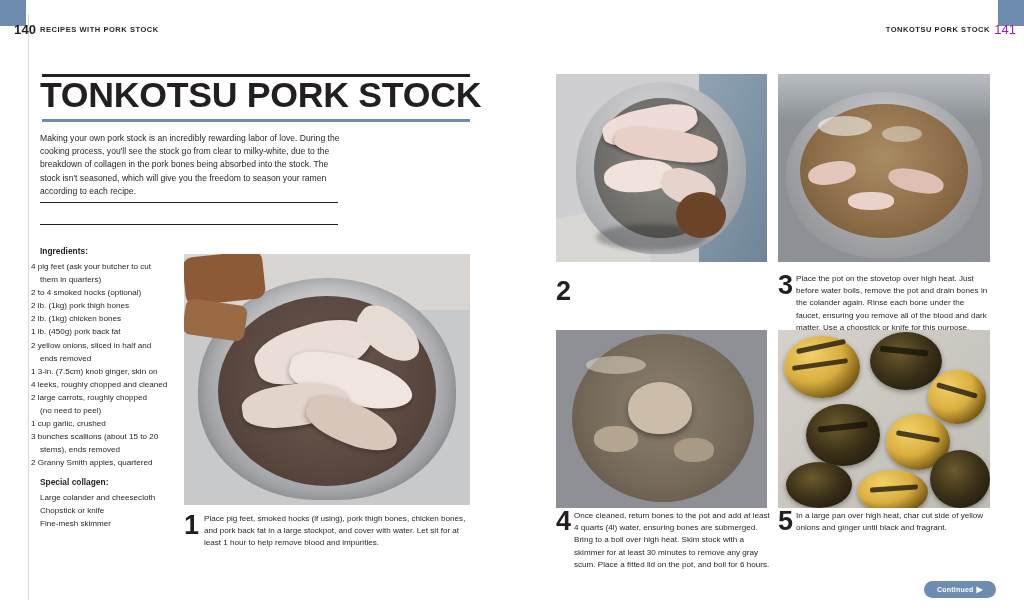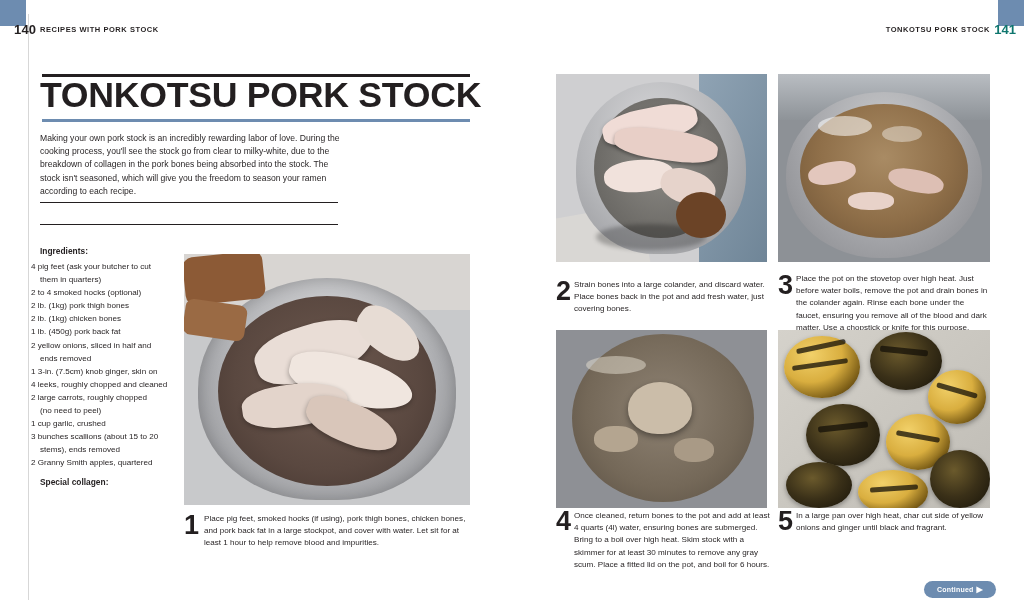--- a/index.html
+++ b/index.html
@@ -55,22 +55,22 @@
     font-size: 7.5px;
     font-weight: bold;
     letter-spacing: 0.55px;
     color: #231f20;
   }
   .folio-right {
     position: absolute;
     top: 22px;
     right: 14px;
     font-size: 13px;
-    font-weight: bold;
-    color: #0f766e;
+    font-weight: normal;
+    color: #a21caf;
   }
   .runhead-right {
     position: absolute;
     top: 25px;
     right: 40px;
     font-size: 7.5px;
     font-weight: bold;
     letter-spacing: 0.55px;
     color: #231f20;
     text-align: right;
@@ -411,20 +411,25 @@
       <div>4 leeks, roughly chopped and cleaned</div>
       <div>2 large carrots, roughly chopped</div>
       <div class="cont">(no need to peel)</div>
       <div>1 cup garlic, crushed</div>
       <div>3 bunches scallions (about 15 to 20</div>
       <div class="cont">stems), ends removed</div>
       <div>2 Granny Smith apples, quartered</div>
     </div>
 
     <div class="equip-head">Special collagen:</div>
+    <div class="equip-list">
+      <div>Large colander and cheesecloth</div>
+      <div>Chopstick or knife</div>
+      <div>Fine-mesh skimmer</div>
+    </div>
 
     <div class="photo photo-1">
       <div class="ph-inner">
         <div class="p1-bg"></div>
         <div class="p1-counter"></div>
         <div class="p1-pot"></div>
         <div class="p1-inner"></div>
         <div class="meat p1-m1"></div>
         <div class="meat p1-m5"></div>
         <div class="meat p1-m2"></div>
@@ -451,21 +456,20 @@
       <div class="p2-inner"></div>
       <div class="blob p2-shadow"></div>
       <div class="meat p2-t1"></div>
       <div class="meat p2-t2"></div>
       <div class="meat p2-t3"></div>
       <div class="meat p2-t4"></div>
       <div class="blob p2-onion"></div>
     </div>
   </div>
   <div class="step-num step-2-num">2</div>
-  <div class="step-block step-2-text">Strain bones into a large colander, and discard water. Place bones back in the pot and add fresh water, just covering bones.</div>
 
   <div class="photo photo-3">
     <div class="ph-inner">
       <div class="p3-bg"></div>
       <div class="p3-stove"></div>
       <div class="p3-pot"></div>
       <div class="p3-broth"></div>
       <div class="blob p3-foam"></div>
       <div class="blob p3-foam2"></div>
       <div class="meat p3-b1"></div>

